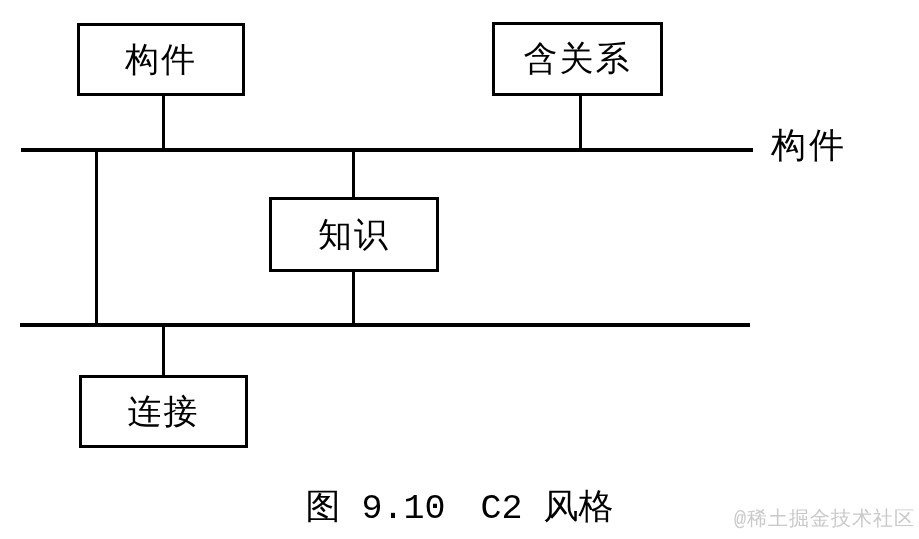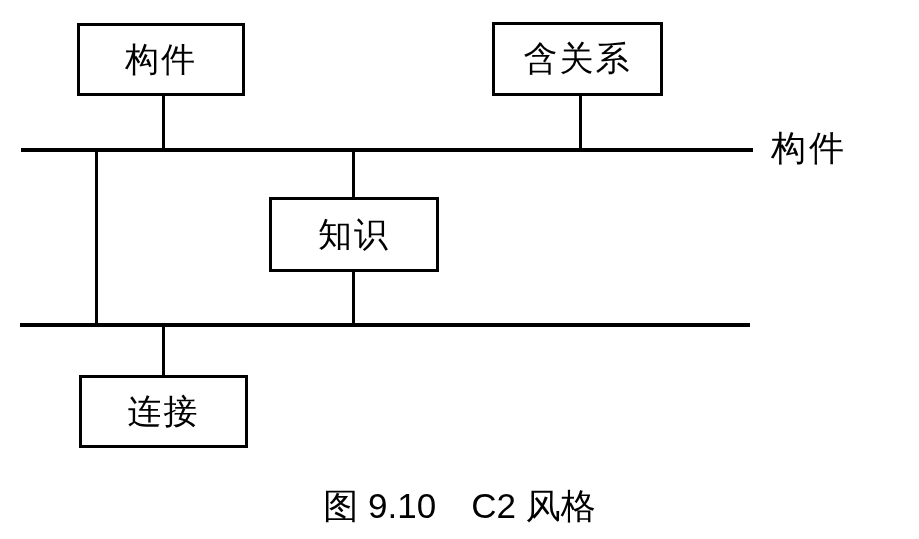--- a/index.html
+++ b/index.html
@@ -6,21 +6,21 @@
     margin: 0;
     padding: 0;
     background: #ffffff;
   }
   .stage {
     position: relative;
     width: 919px;
     height: 539px;
     background: #ffffff;
     overflow: hidden;
-    font-family: Liberation Sans, sans-serif;
+    font-family: Liberation Mono, monospace;
     color: #000000;
   }
   .node-box {
     position: absolute;
     box-sizing: border-box;
     border: 3px solid #000000;
     background: #ffffff;
     display: flex;
     align-items: center;
     justify-content: center;
@@ -111,14 +111,15 @@
 
   <div class="node-box box-connection">
     <span>连接</span>
   </div>
 
   <div class="bus-label label-component">构件</div>
 
 
   <div class="caption">图 9.10　C2 风格</div>
 
+  <div class="watermark">@稀土掘金技术社区</div>
 
 </div>
 
 </body></html>

